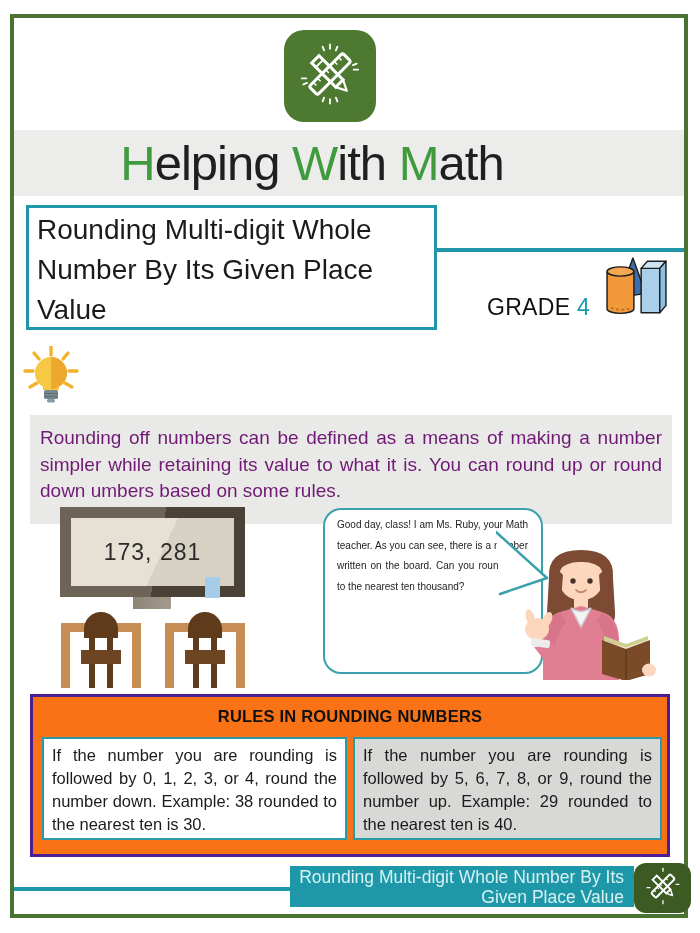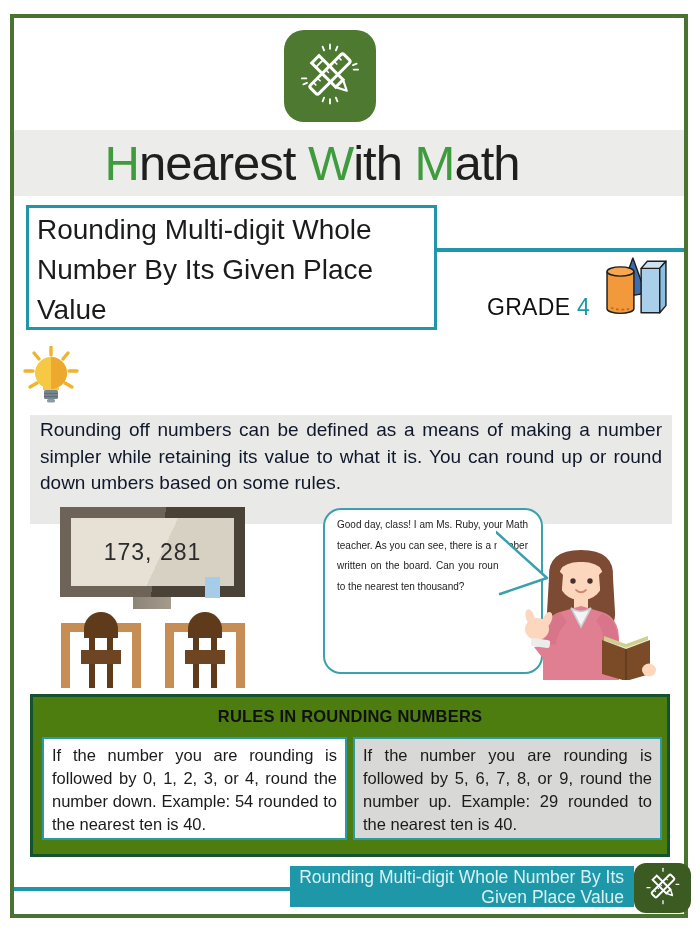--- a/index.html
+++ b/index.html
@@ -22,21 +22,21 @@
   #title-card{left:26px;top:205px;width:411px;height:125px;border:3px solid #2196a8;background:#fff;
               box-sizing:border-box;padding:2px 8px;font-size:28px;line-height:40px;color:#1b1b1b;}
   #header-rule{left:437px;top:248px;width:249px;height:4px;background:#2196a8;}
   #grade-row{left:487px;top:294px;font-size:23px;font-weight:normal;color:#101010;letter-spacing:.3px;}
   #grade-number{color:#1b9aaa;}
   #grade-shapes{left:606px;top:257px;width:62px;height:60px;}
 
   
   #lightbulb{left:22px;top:346px;width:58px;height:66px;}
   #intro-box{left:30px;top:415px;width:642px;height:109px;background:#e9e9e7;box-sizing:border-box;
-             padding:2px 10px;font-size:19px;line-height:26.5px;text-align:justify;color:#0f172a;}
+             padding:10px 10px;font-size:19px;line-height:26.5px;text-align:justify;color:#701a75;}
 
   
   #board{left:60px;top:507px;width:220px;height:102px;}
   #board-frame{left:0;top:0;width:185px;height:90px;background:linear-gradient(100deg,#6d6457 53%,#4b4237 53%);}
   #board-screen{left:11px;top:11px;width:163px;height:68px;
                 background:linear-gradient(115deg,#e6e1d4 55%,#d6d1c3 55%);
                 display:flex;align-items:center;justify-content:center;
                 font-size:23px;color:#2b2b2b;letter-spacing:1px;}
   #board-marker{left:145px;top:70px;width:15px;height:21px;background:#a5cdea;}
   #board-stand{left:73px;top:90px;width:38px;height:12px;background:linear-gradient(to right,#8c8477,#a49b8d);}
@@ -48,21 +48,21 @@
   .table-leg{position:absolute;width:9px;height:56px;top:20px;background:#c68e55;}
 
   
   #speech-bubble{left:292px;top:508px;width:220px;height:166px;border:2.5px solid #3aa0ab;border-radius:18px;
                  background:#fff;box-sizing:border-box;padding:5px 13px 4px 12px;
                  font-size:10px;line-height:20.7px;text-align:justify;color:#1c1c1c;margin-left:31px;}
   #speech-tail{left:496px;top:524px;width:58px;height:74px;}
   #teacher{left:518px;top:548px;width:140px;height:132px;}
 
   
-  #rules-box{left:30px;top:694px;width:640px;height:163px;border:3px solid #14532d;background:#4d7c0f;box-sizing:border-box;}
+  #rules-box{left:30px;top:694px;width:640px;height:163px;border:3px solid #4c1d95;background:#f97316;box-sizing:border-box;}
   #rules-title{position:absolute;left:0;top:10px;width:100%;text-align:center;font-weight:bold;
                font-size:16.5px;color:#101010;letter-spacing:.2px;}
   .rule-card{position:absolute;top:40px;height:103px;border:2px solid #2a9aa9;box-sizing:border-box;
              padding:5px 8px;font-size:16.5px;line-height:23px;text-align:justify;color:#1b1b1b;}
   #rule-down{left:9px;width:305px;background:#ffffff;}
   #rule-up{left:320px;width:309px;background:#d8d8d6;}
 
   
   #footer-line{left:13px;top:887px;width:277px;height:3.5px;background:#1e98a9;}
   #footer-box{left:290px;top:866px;width:344px;height:41px;background:#1e98a9;color:#d8f1f3;
@@ -99,21 +99,21 @@
             <path d="M86,36 l-5,2"></path>
           <path d="M50,90 v-6"></path>
             <path d="M40,87 l2,-5"></path>
             <path d="M60,87 l-2,-5"></path>
         </g>
       </svg>
     </span>
   </div>
 
   <div id="brand-strip" class="abs">
-    <div id="brand-heading"><span class="brand-accent">H</span><span>nearest </span><span class="brand-accent">W</span><span>ith </span><span class="brand-accent">M</span><span>ath</span></div>
+    <div id="brand-heading"><span class="brand-accent">H</span><span>elping </span><span class="brand-accent">W</span><span>ith </span><span class="brand-accent">M</span><span>ath</span></div>
   </div>
 
   <div id="title-card" class="abs">
     <span>Rounding Multi-digit Whole Number By Its Given Place Value</span>
   </div>
   <div id="header-rule" class="abs"></div>
   <div id="grade-row" class="abs"><span>GRADE </span><span id="grade-number">4</span></div>
   <div id="grade-shapes" class="abs">
     <svg width="62" height="60" viewBox="0 0 60 58">
       <path d="M26,1 L14,34 Q26,40 38,34 Z" fill="#3e6dab" stroke="#1e1e1e" stroke-width="1.4" stroke-linejoin="round"></path>
@@ -211,21 +211,21 @@
       <path d="M86,92 L108,100 L130,92 L130,97 L108,105 L86,97 Z" fill="#efe9d2"></path>
       <path d="M84,92 L108,101 L132,92 L132,126 L108,133 L84,126 Z" fill="#7b4a27"></path>
       <path d="M108,101 L108,133" stroke="#5e3a1e" stroke-width="1.5"></path>
       <ellipse cx="131" cy="122" rx="7" ry="6.5" fill="#fcd7be"></ellipse>
     </svg>
   </div>
 
   <div id="rules-box" class="abs">
     <div id="rules-title">RULES IN ROUNDING NUMBERS</div>
     <div id="rule-down" class="rule-card">
-      <span>If the number you are rounding is followed by 0, 1, 2, 3, or 4, round the number down. Example: 54 rounded to the nearest ten is 40.</span>
+      <span>If the number you are rounding is followed by 0, 1, 2, 3, or 4, round the number down. Example: 38 rounded to the nearest ten is 30.</span>
     </div>
     <div id="rule-up" class="rule-card">
       <span>If the number you are rounding is followed by 5, 6, 7, 8, or 9, round the number up. Example: 29 rounded to the nearest ten is 40.</span>
     </div>
   </div>
 
   <div id="footer-line" class="abs"></div>
   <div id="footer-box" class="abs">
     <span>Rounding Multi-digit Whole Number By Its Given Place Value</span>
   </div>

